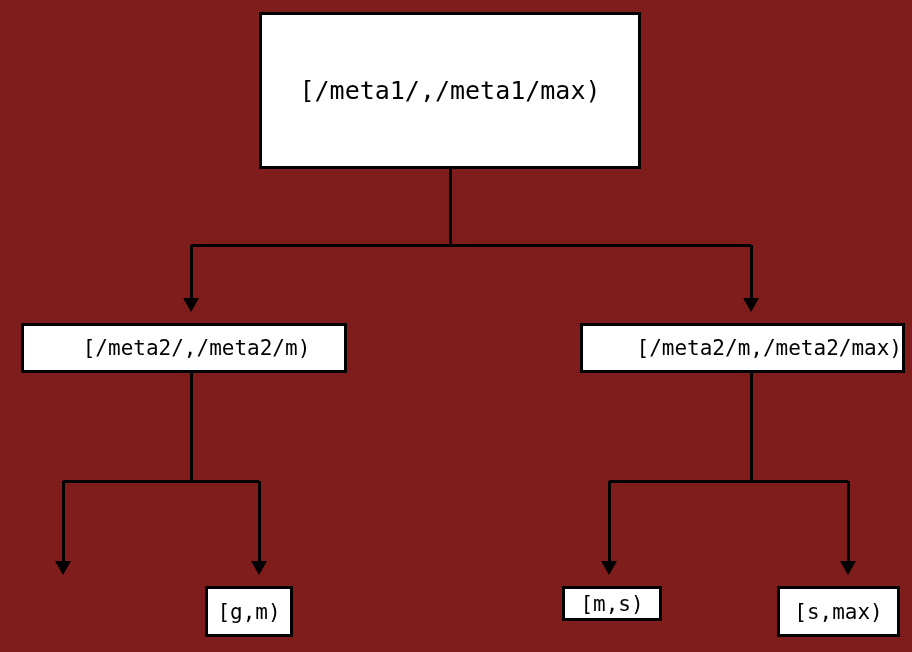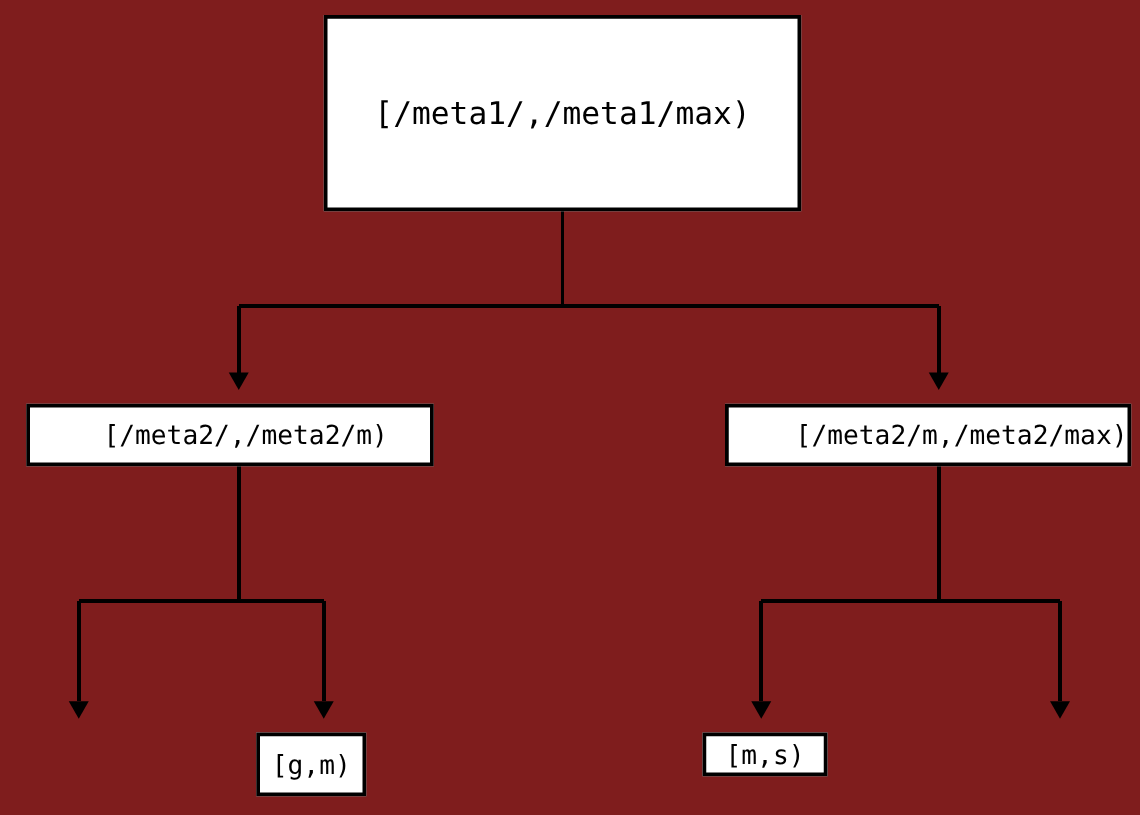--- a/index.html
+++ b/index.html
@@ -152,14 +152,17 @@
 
 
   <div class="tree-node" id="node-leaf-gm">
     <span class="node-label">[g,m)</span>
   </div>
 
   <div class="tree-node" id="node-leaf-ms">
     <span class="node-label">[m,s)</span>
   </div>
 
+  <div class="tree-node" id="node-leaf-smax">
+    <span class="node-label">[s,max)</span>
+  </div>
 
 </div>
 
 </body></html>

